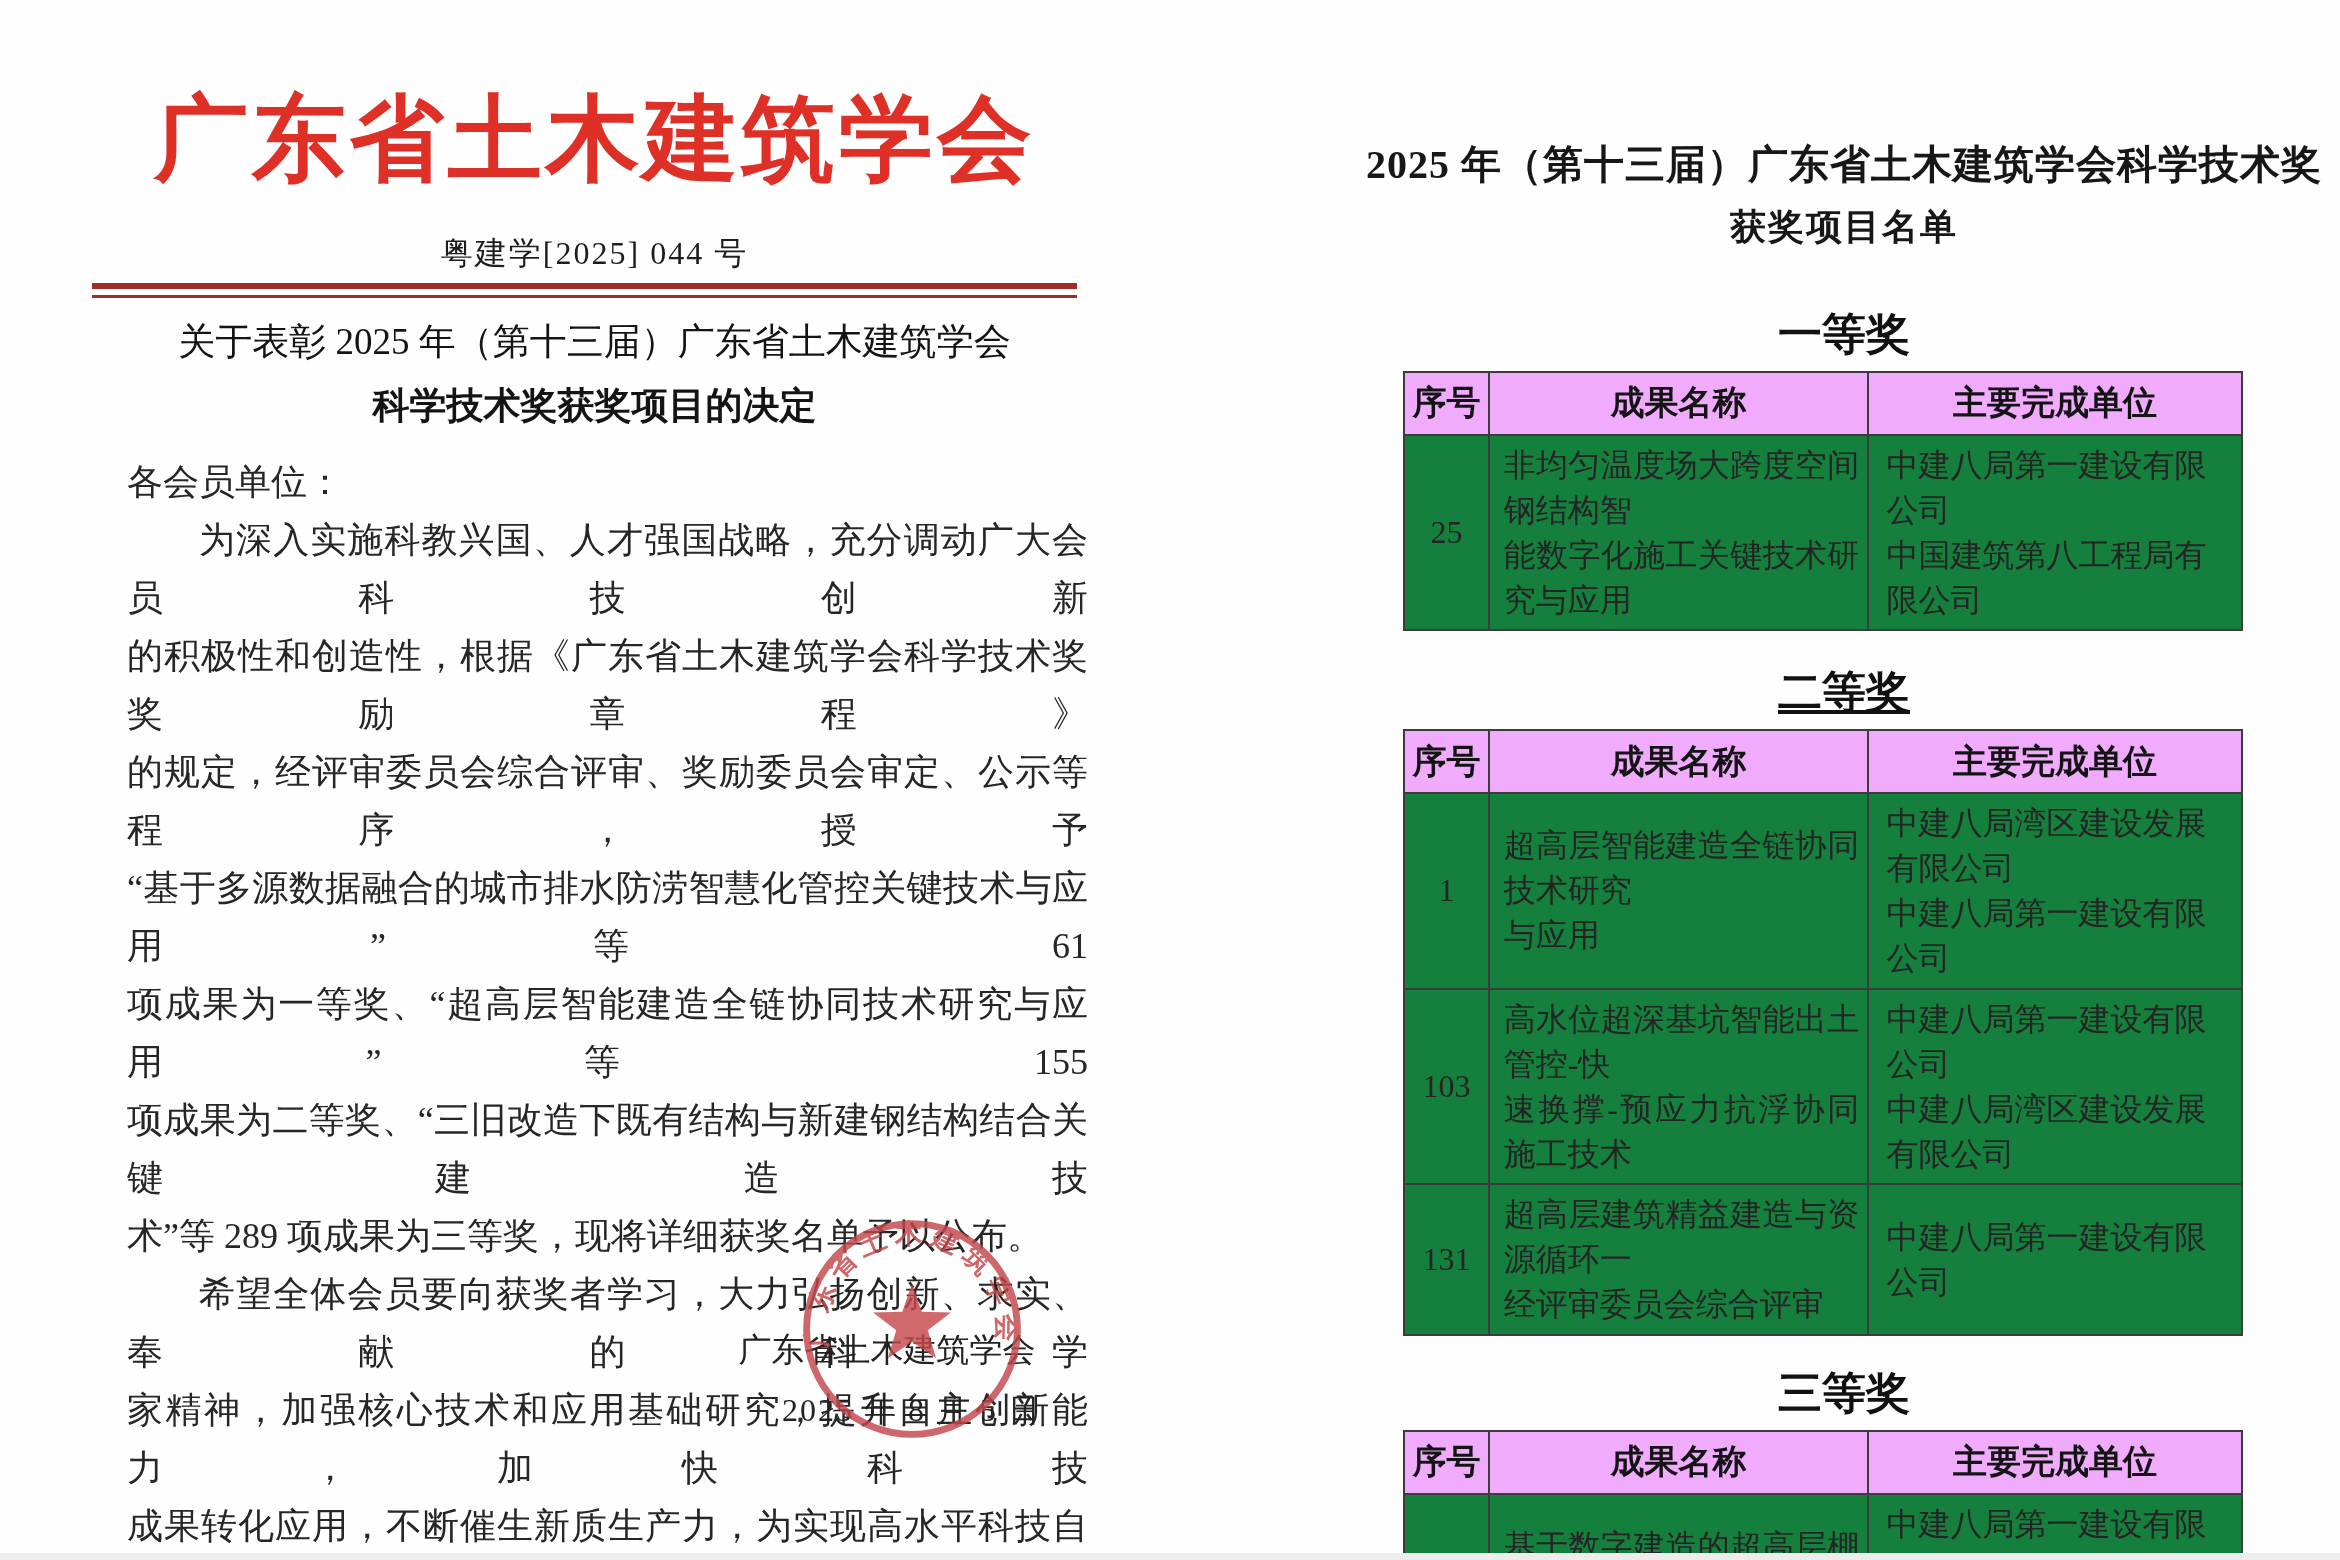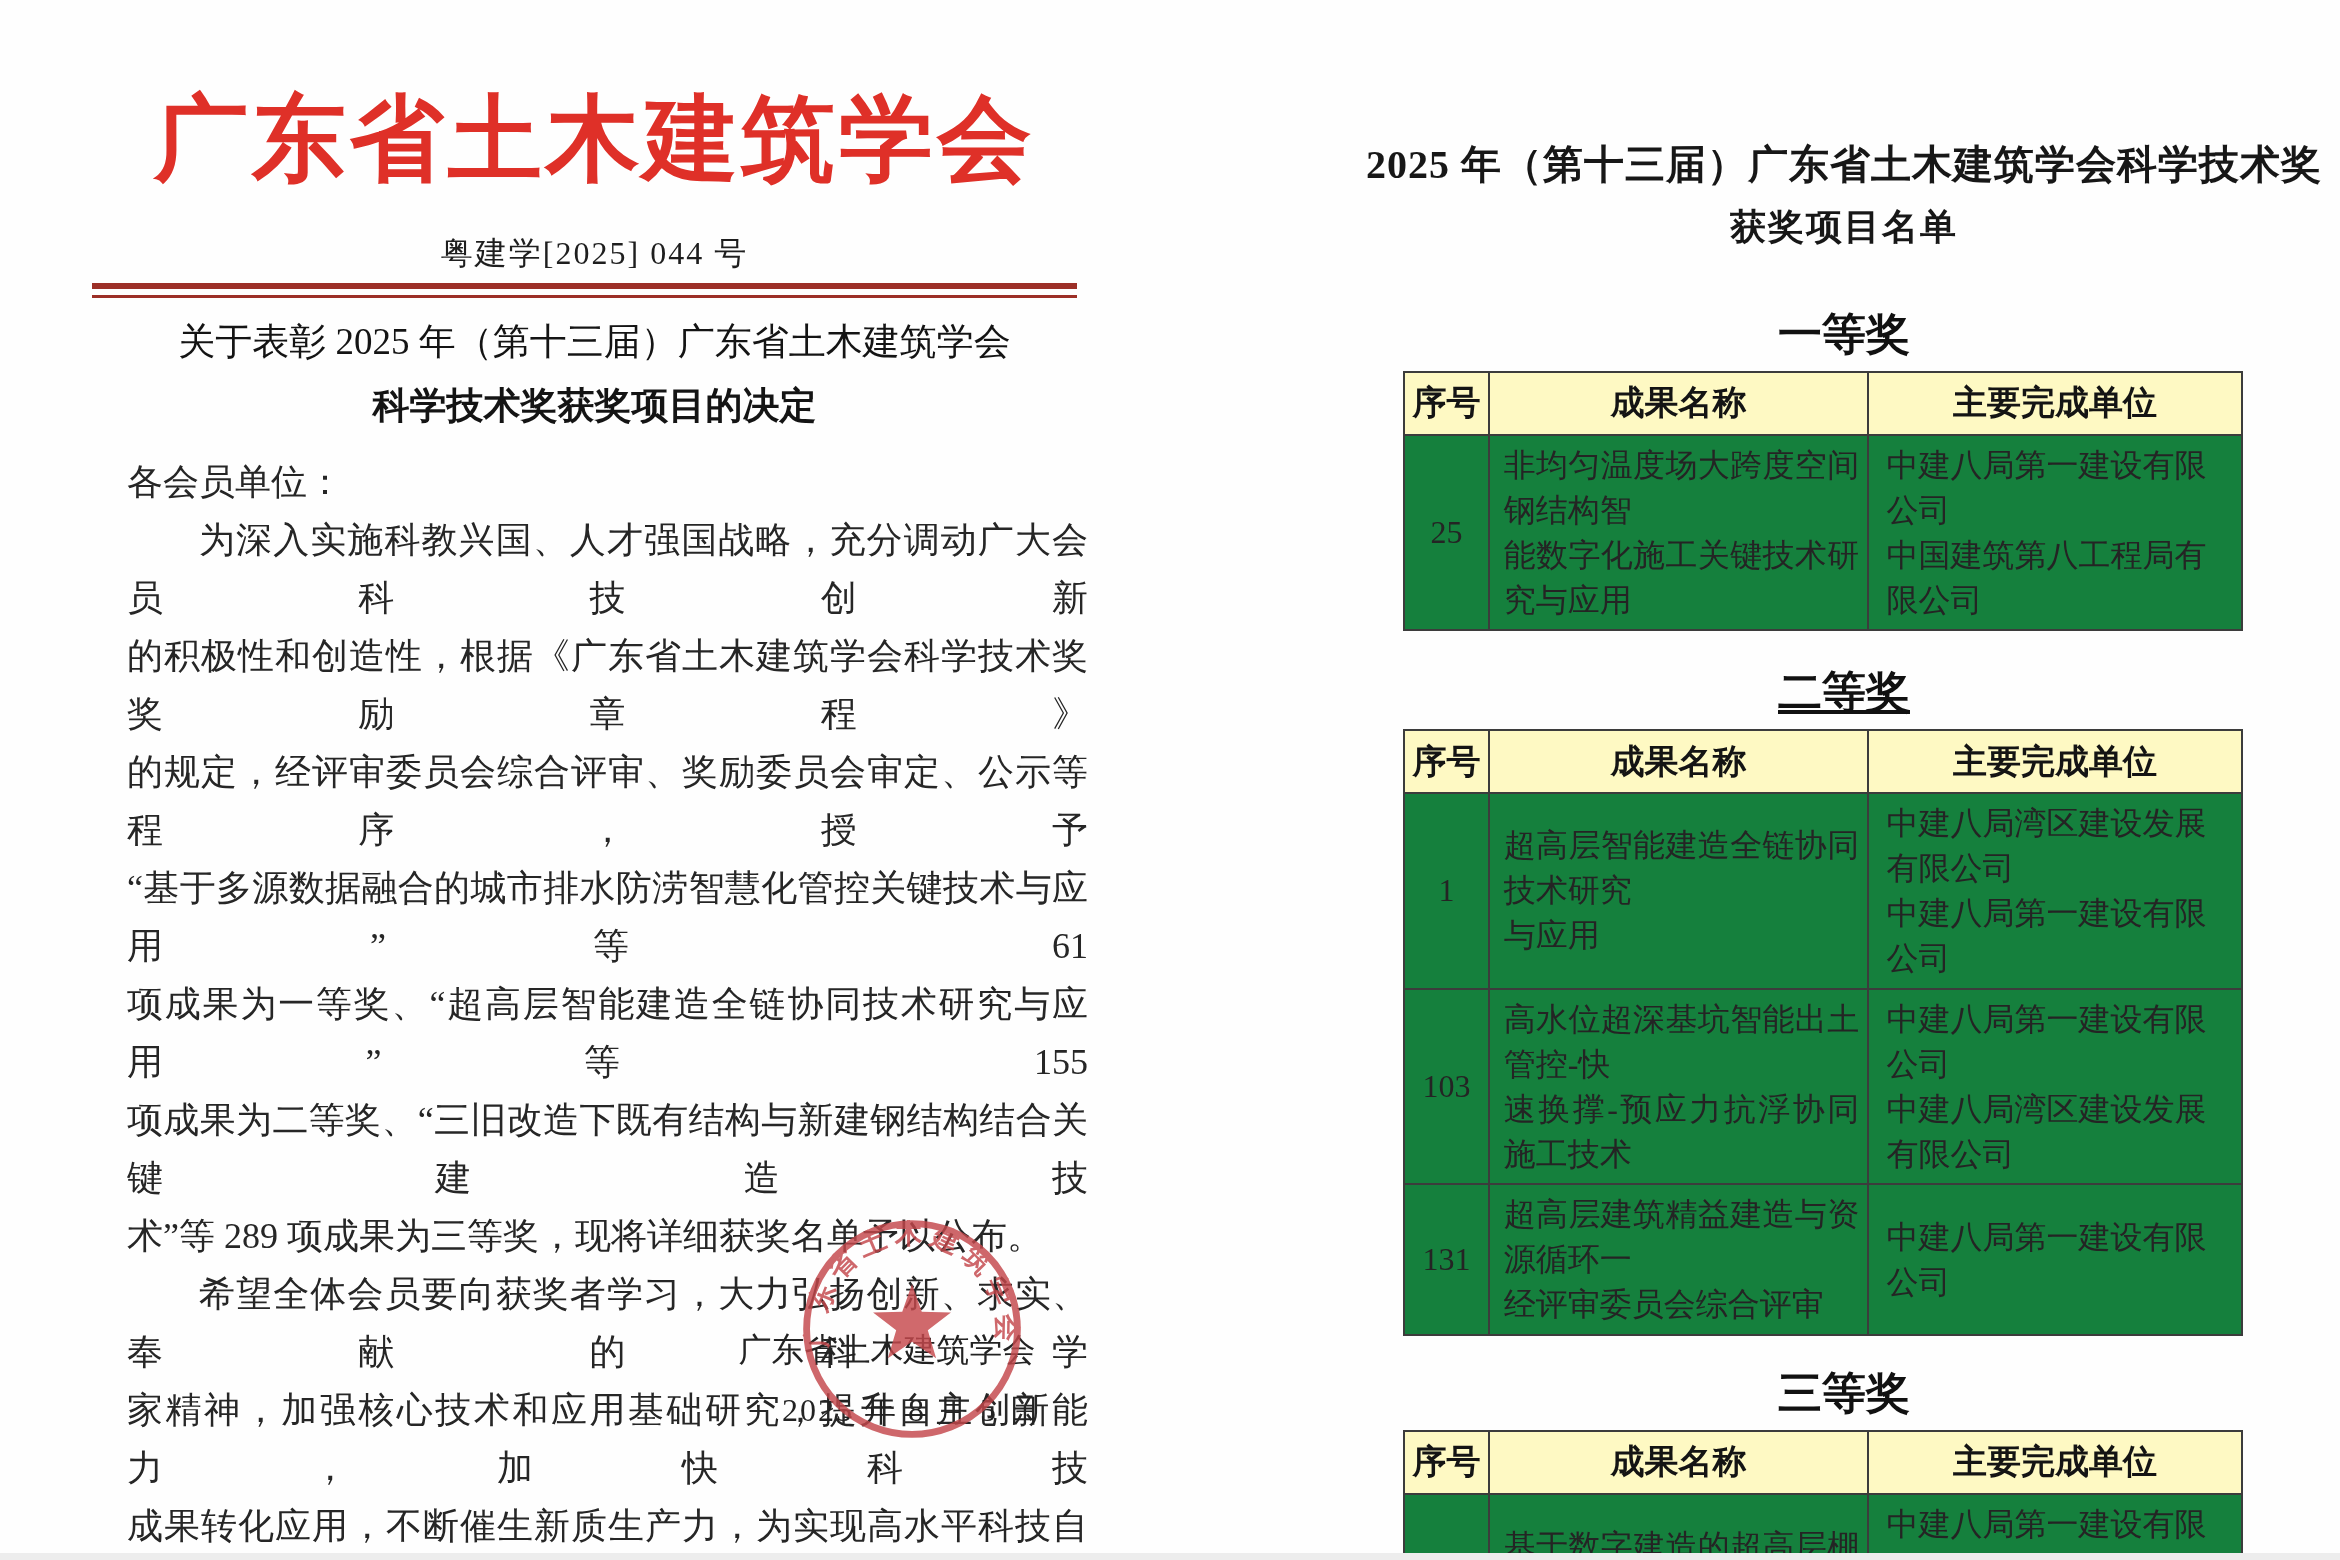--- a/index.html
+++ b/index.html
@@ -38,21 +38,21 @@
   .sec-heading{text-align:center;font-size:44px;font-weight:700;color:#111;line-height:57px;}
   .sec-heading.h1{margin-top:51px;}
   .sec-heading.h2{margin-top:33px;text-decoration:underline;}
   .sec-heading.h3{margin-top:29px;}
   table.award{border-collapse:collapse;table-layout:fixed;width:840px;margin:7.8px 0 0 81px;
     border:2px solid #3c3c3c;}
   table.award col.c-seq{width:85px;}
   table.award col.c-name{width:379px;}
   table.award col.c-unit{width:374px;}
   table.award th{border:2px solid #3c3c3c;font-size:34px;font-weight:700;color:#141414;
-    height:59px;text-align:center;vertical-align:middle;background:#fef9c3;}
+    height:59px;text-align:center;vertical-align:middle;background:#f0abfc;}
   table.award td{border:2px solid #3c3c3c;font-size:32px;color:#242424;
     vertical-align:middle;background:#15803d;line-height:45px;}
   td.seq{text-align:center;font-family:"Liberation Serif","DejaVu Serif",serif;}
   td.name{padding:6.8px 7.8px 6.8px 13.7px;white-space:pre-line;text-align:justify;}
   td.unit{padding:6.8px 7.8px 6.8px 17.6px;white-space:pre-line;}
 
   .scan-edge{position:absolute;left:0;bottom:0;width:2341px;height:6.8px;background:#ededed;}
 </style>
 </head>
 <body>

